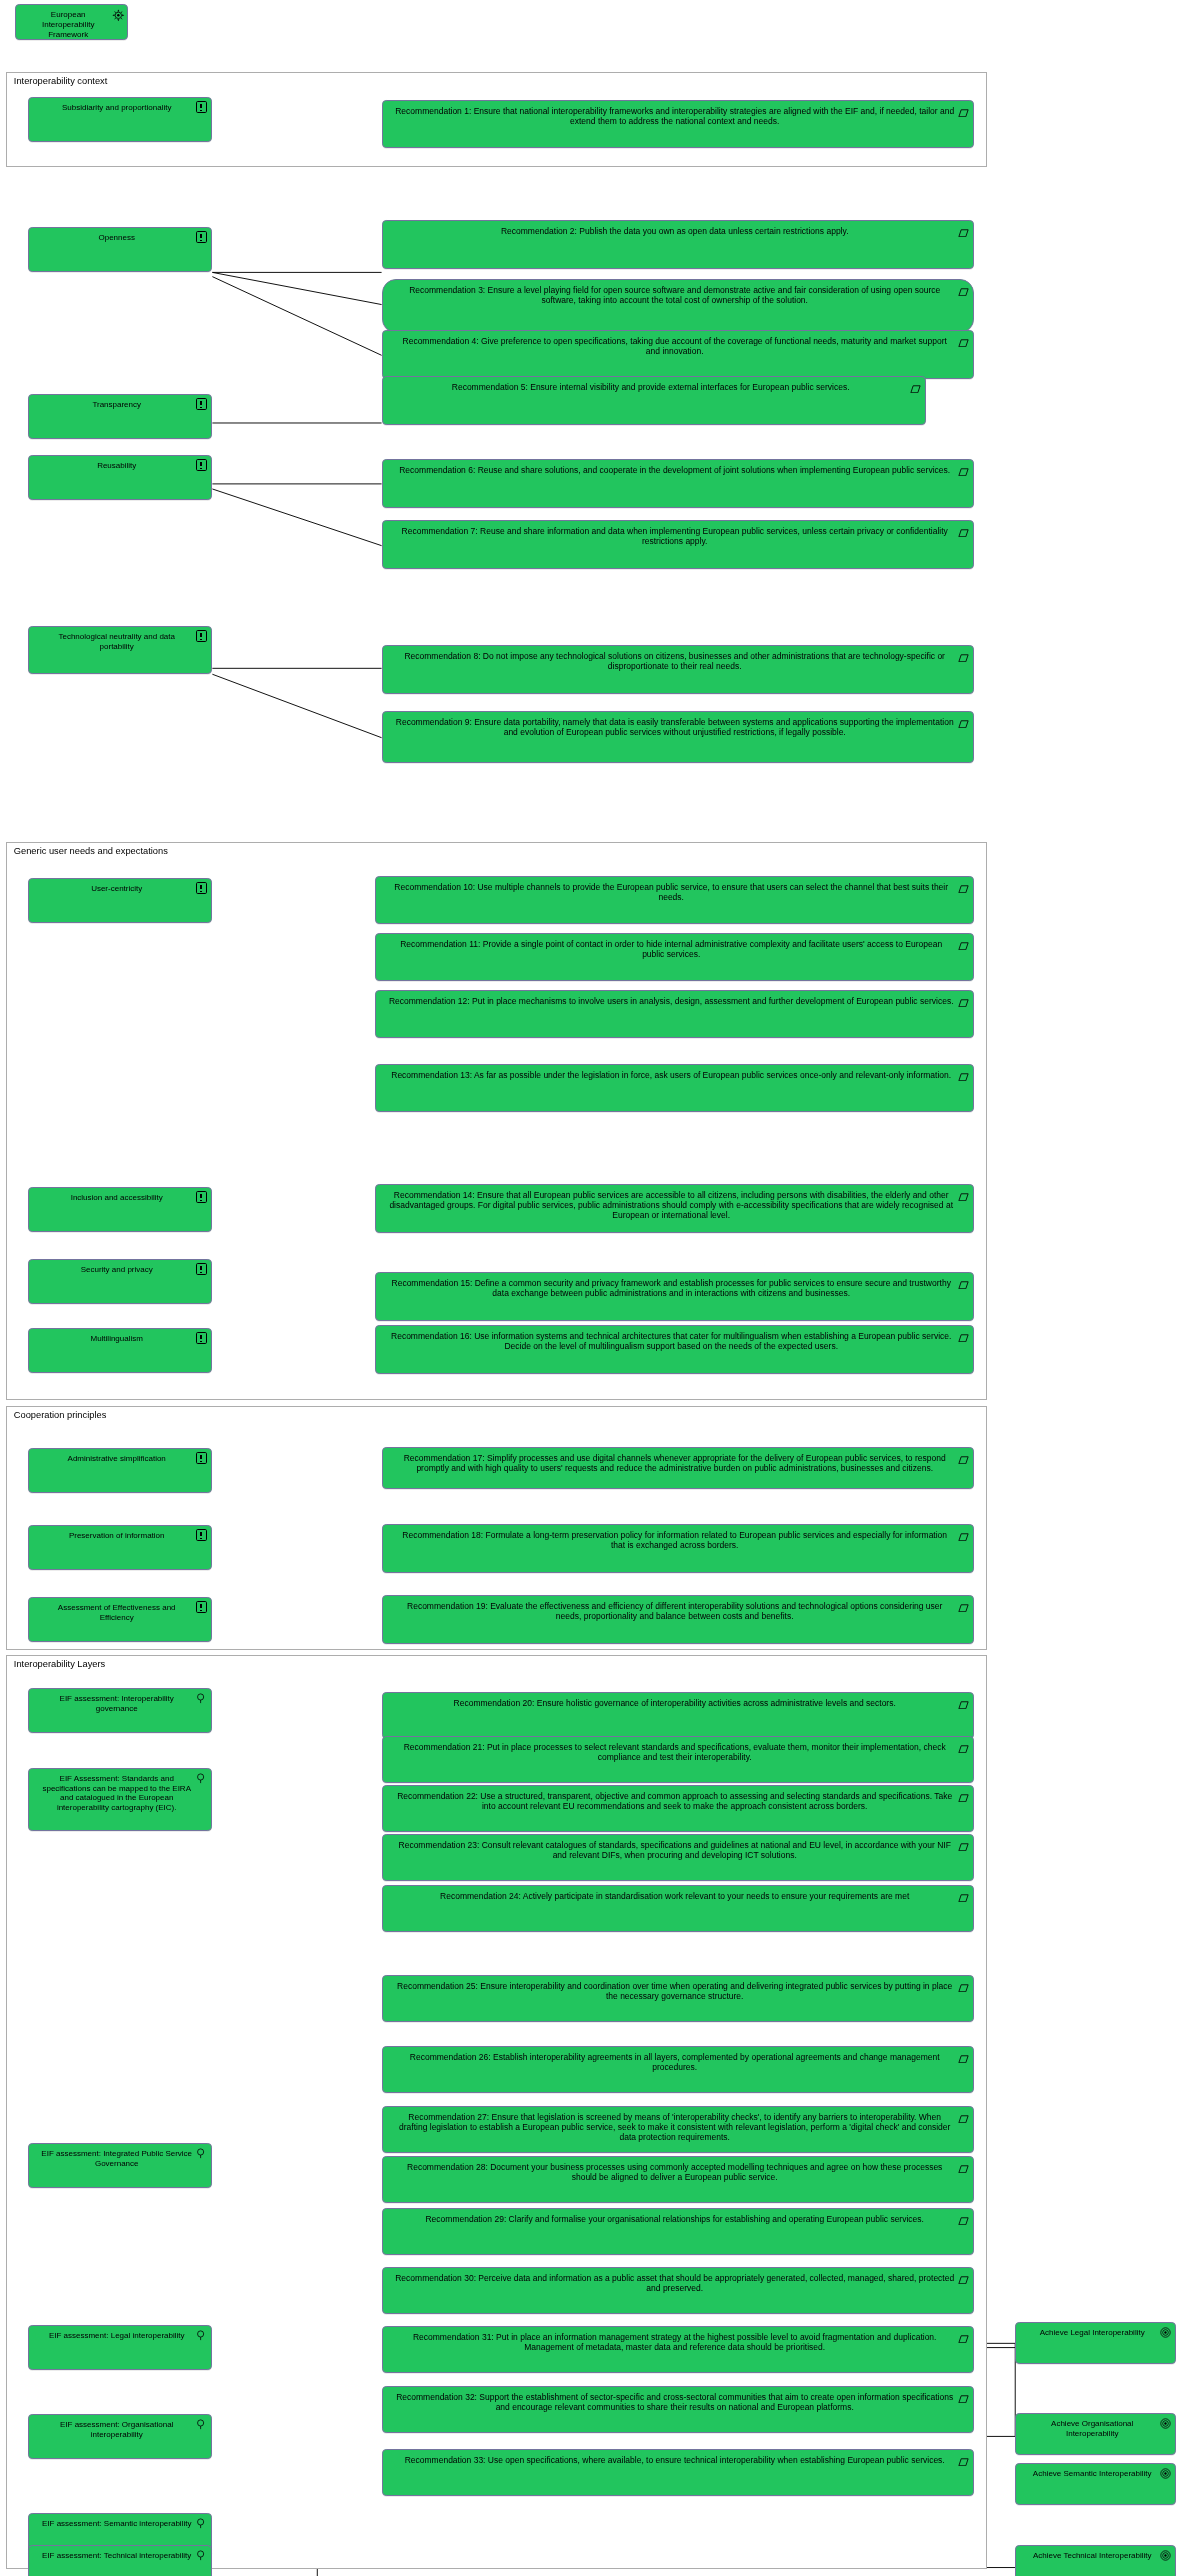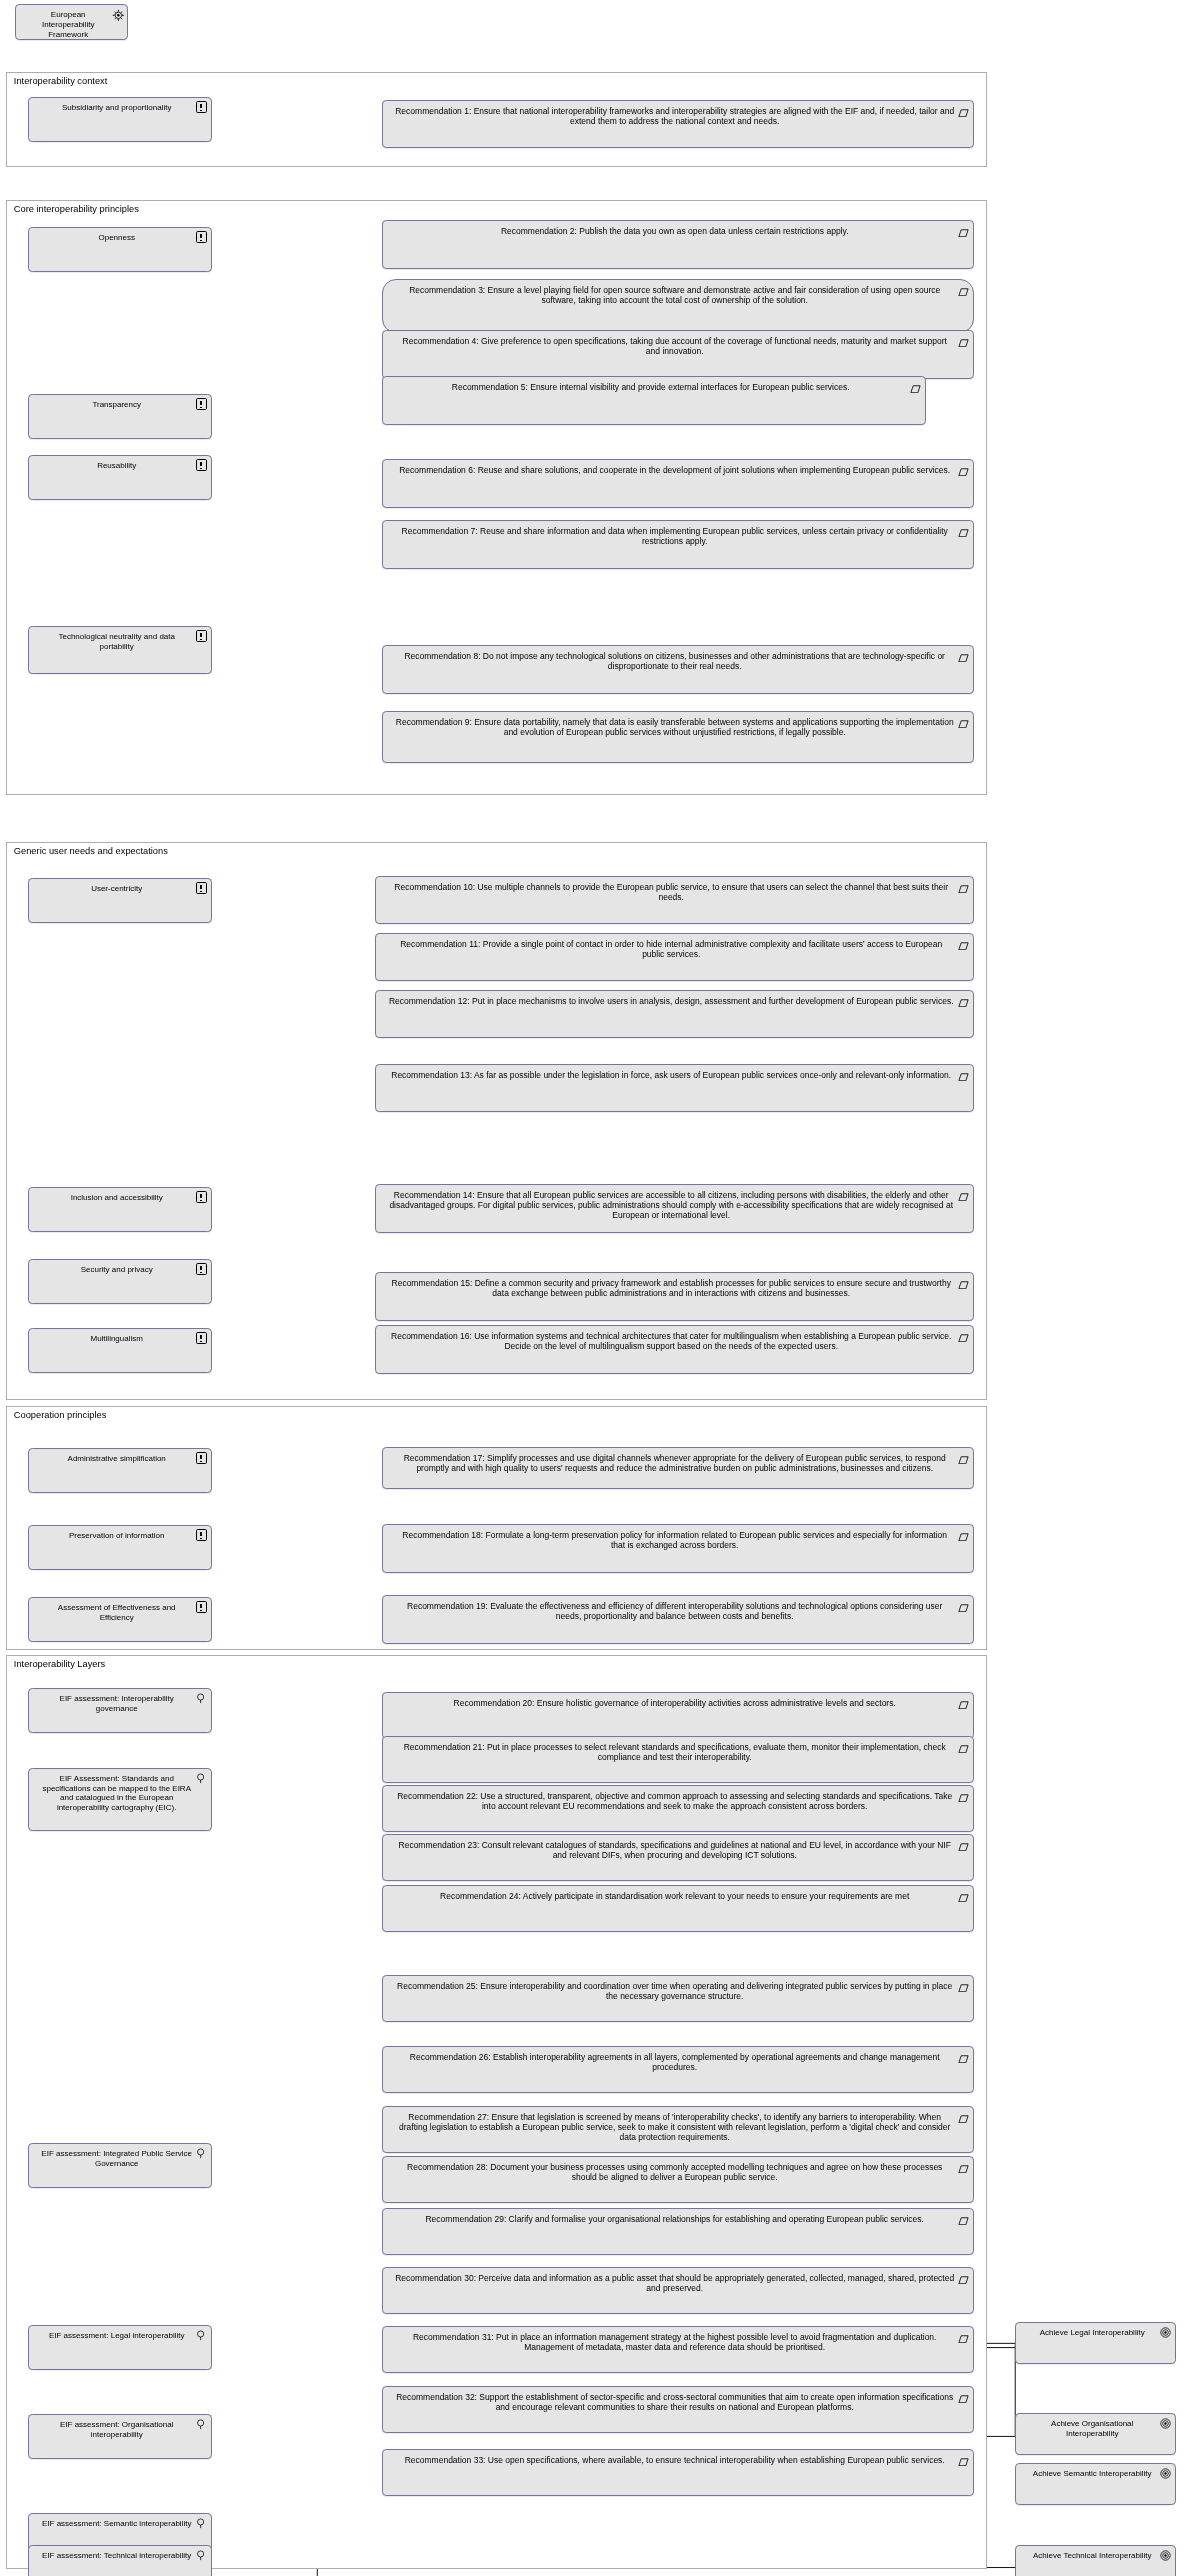--- a/index.html
+++ b/index.html
@@ -28,21 +28,21 @@
     font-size:9.3px;
     line-height:11px;
     color:#000;
     white-space:nowrap;
   }
 
   
   .node{
     position:absolute;
     box-sizing:border-box;
-    background:#e5e5e5;
+    background:#22c55e;
     border:0.8px solid #74749e;
     border-radius:4.2px;
     display:flex;
     align-items:flex-start;
     justify-content:center;
     box-shadow:0 0.8px 0 rgba(0,0,0,.10);
   }
   .node .node-text{
     display:block;
     padding:5px 18.6px 3.4px 12px;
@@ -185,23 +185,20 @@
 
   <div class="node big" style="left:382px;top:100px;width:592px;height:48px;">
     <span class="node-text">Recommendation 1: Ensure that national interoperability frameworks and interoperability strategies are aligned with the EIF and, if needed, tailor and extend them to address the national context and needs.</span>
     <span class="badge">
       <svg class="ic-parallelogram" viewBox="0 0 14 11">
           <polygon points="4,1 13,1 10,10 1,10" fill="none" stroke="#000" stroke-width="1.1"></polygon>
         </svg>
     </span>
   </div>
 
-  <div class="group" style="left:6px;top:200px;width:981px;height:595px;">
-    <span class="group-label">Core interoperability principles</span>
-  </div>
 
   <div class="node principle" style="left:28px;top:227px;width:184px;height:45px;">
     <span class="node-text">Openness</span>
     <span class="badge"><span class="ic-exclaim"></span></span>
   </div>
   <div class="node principle" style="left:28px;top:394px;width:184px;height:45px;">
     <span class="node-text">Transparency</span>
     <span class="badge"><span class="ic-exclaim"></span></span>
   </div>
   <div class="node principle" style="left:28px;top:455px;width:184px;height:45px;">

